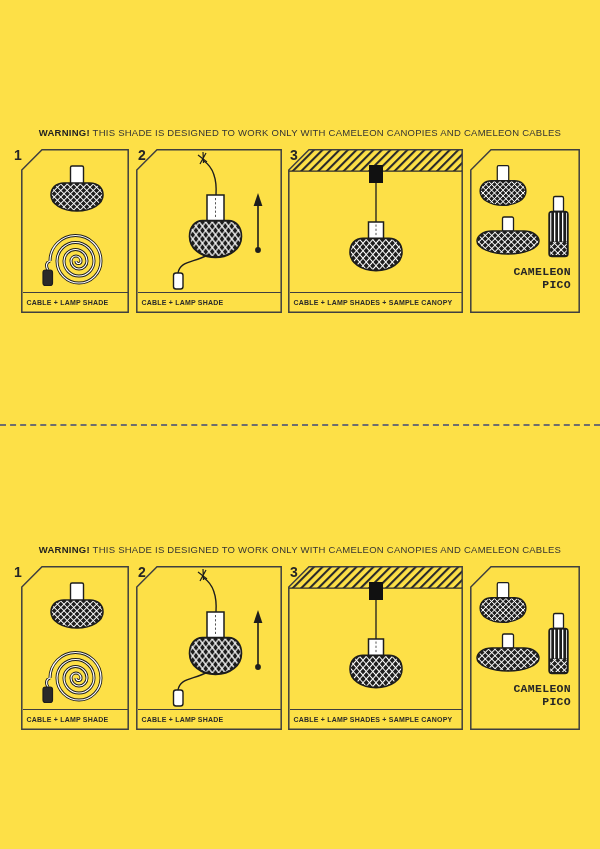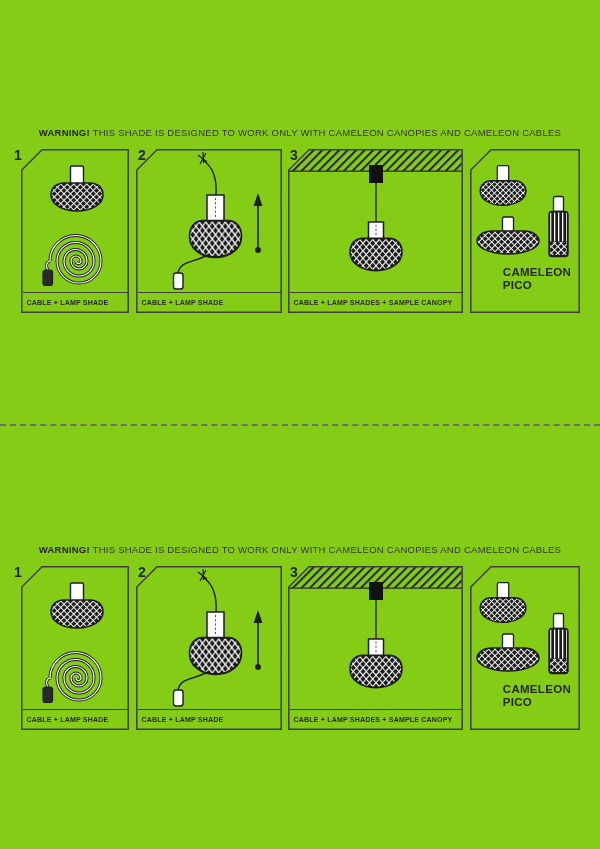--- a/index.html
+++ b/index.html
@@ -1,16 +1,16 @@
 <!DOCTYPE html>
 <html><head>
 <meta charset="utf-8">
 <style>
   html,body{margin:0;padding:0;background:#fff;}
-  .page{position:relative;width:600px;height:849px;background:#84cc16;
+  .page{position:relative;width:600px;height:849px;background:#fde047;
         font-family:"Liberation Sans",sans-serif;overflow:hidden;}
 
   .sheet{position:absolute;left:0;width:600px;height:330px;}
   .sheet-1{top:0;}
   .sheet-2{top:417px;}
 
   .warning{position:absolute;top:127px;left:0;width:100%;text-align:center;
            font-size:9.5px;letter-spacing:0.25px;color:#333;white-space:nowrap;}
   .warning b{color:#222;}
 
@@ -24,23 +24,23 @@
   .panel svg.art{position:absolute;top:0;left:0;width:100%;height:100%;display:block;}
 
   .num{position:absolute;top:-2px;left:2px;font-size:14px;font-weight:700;color:#262626;}
   .panel-1 .num{left:-7px;}
 
   .caption{position:absolute;left:1.5px;right:1.5px;bottom:1.5px;height:19px;
            border-top:1.5px solid #3f3f3f;display:flex;align-items:center;
            padding-left:4px;font-size:7px;font-weight:700;letter-spacing:0.2px;
            color:#2a2a2a;white-space:nowrap;overflow:hidden;}
 
-  .product-name{position:absolute;top:117px;right:9px;
+  .product-name{position:absolute;top:117px;right:9px;text-align:right;
                 font-size:11.5px;font-weight:700;line-height:1.12;
-                letter-spacing:0.3px;color:#262626;}
+                letter-spacing:0.3px;color:#262626;font-family:Liberation Mono, monospace;}
   .product-name span{display:block;}
 
   .cut-line{position:absolute;top:424px;left:0;width:600px;height:0;
             border-top:2px dashed #6e6e6e;}
 
   .defs-svg{position:absolute;width:0;height:0;overflow:hidden;}
 </style>
 </head>
 <body>
 

